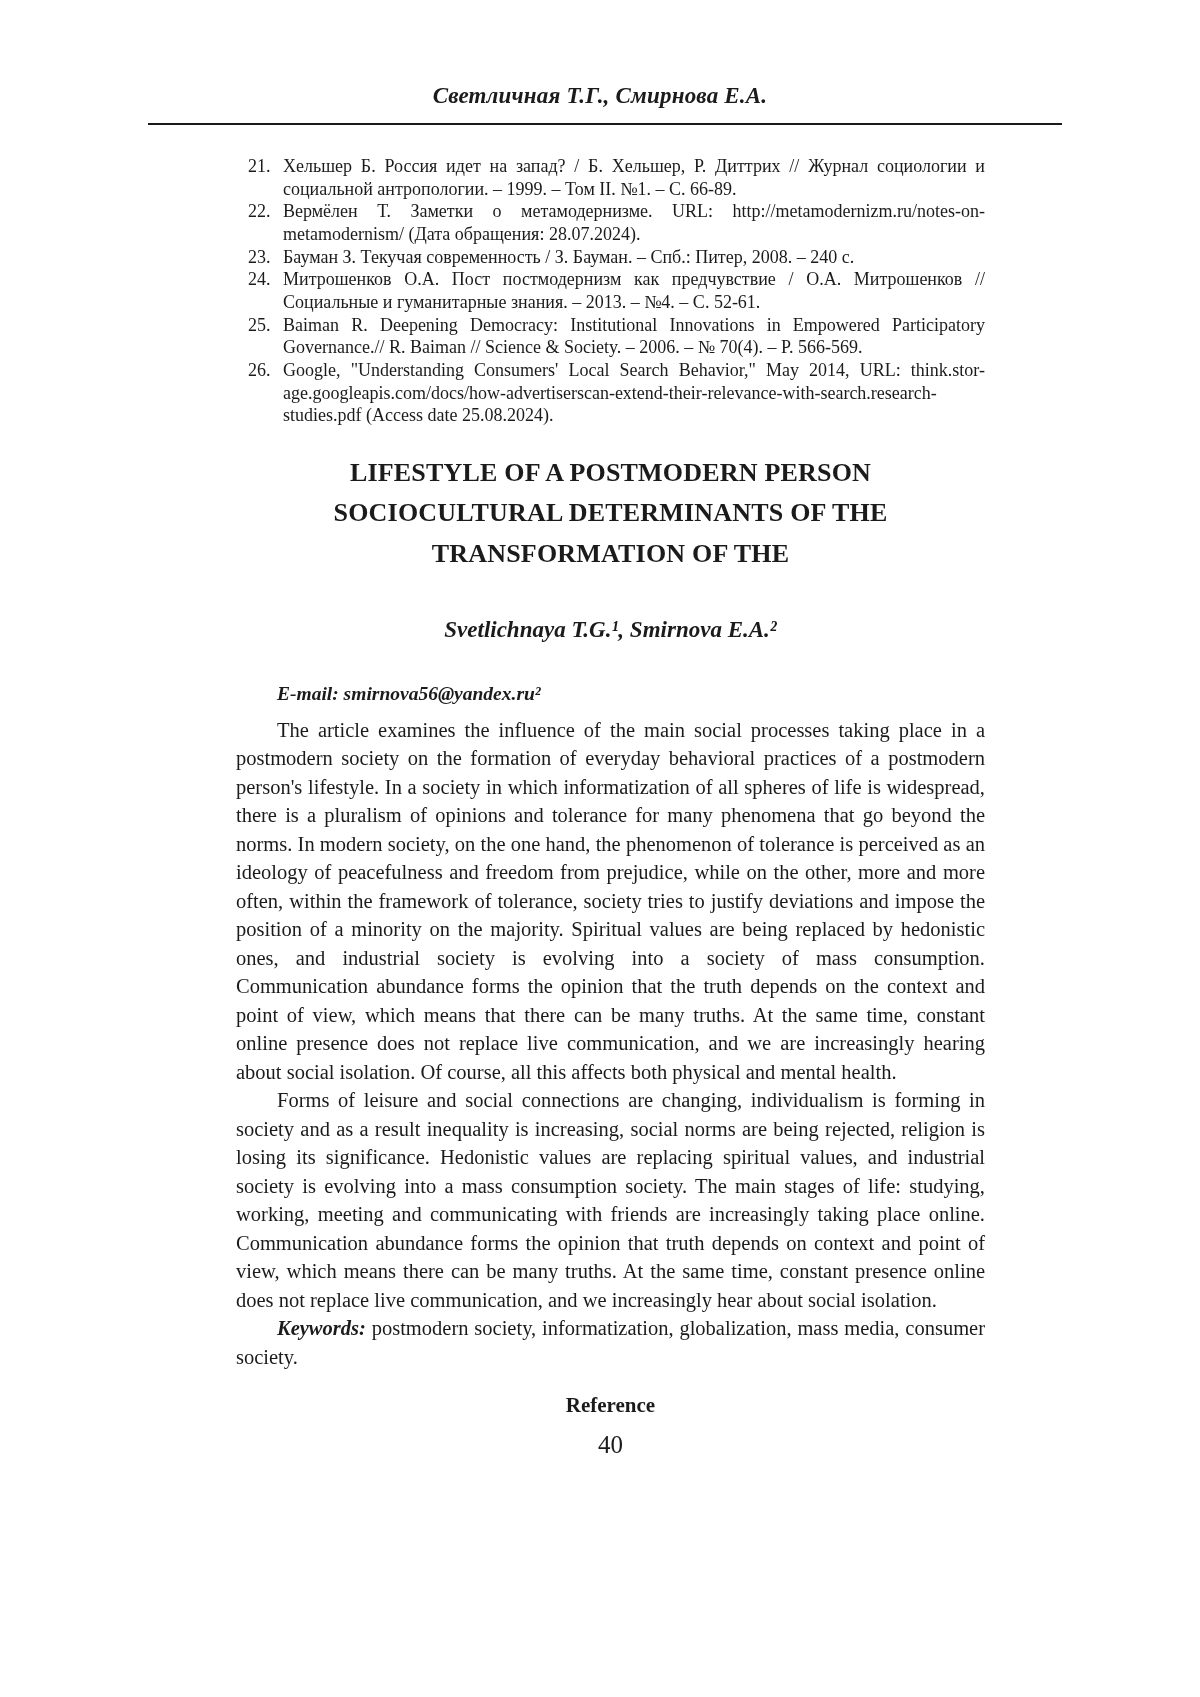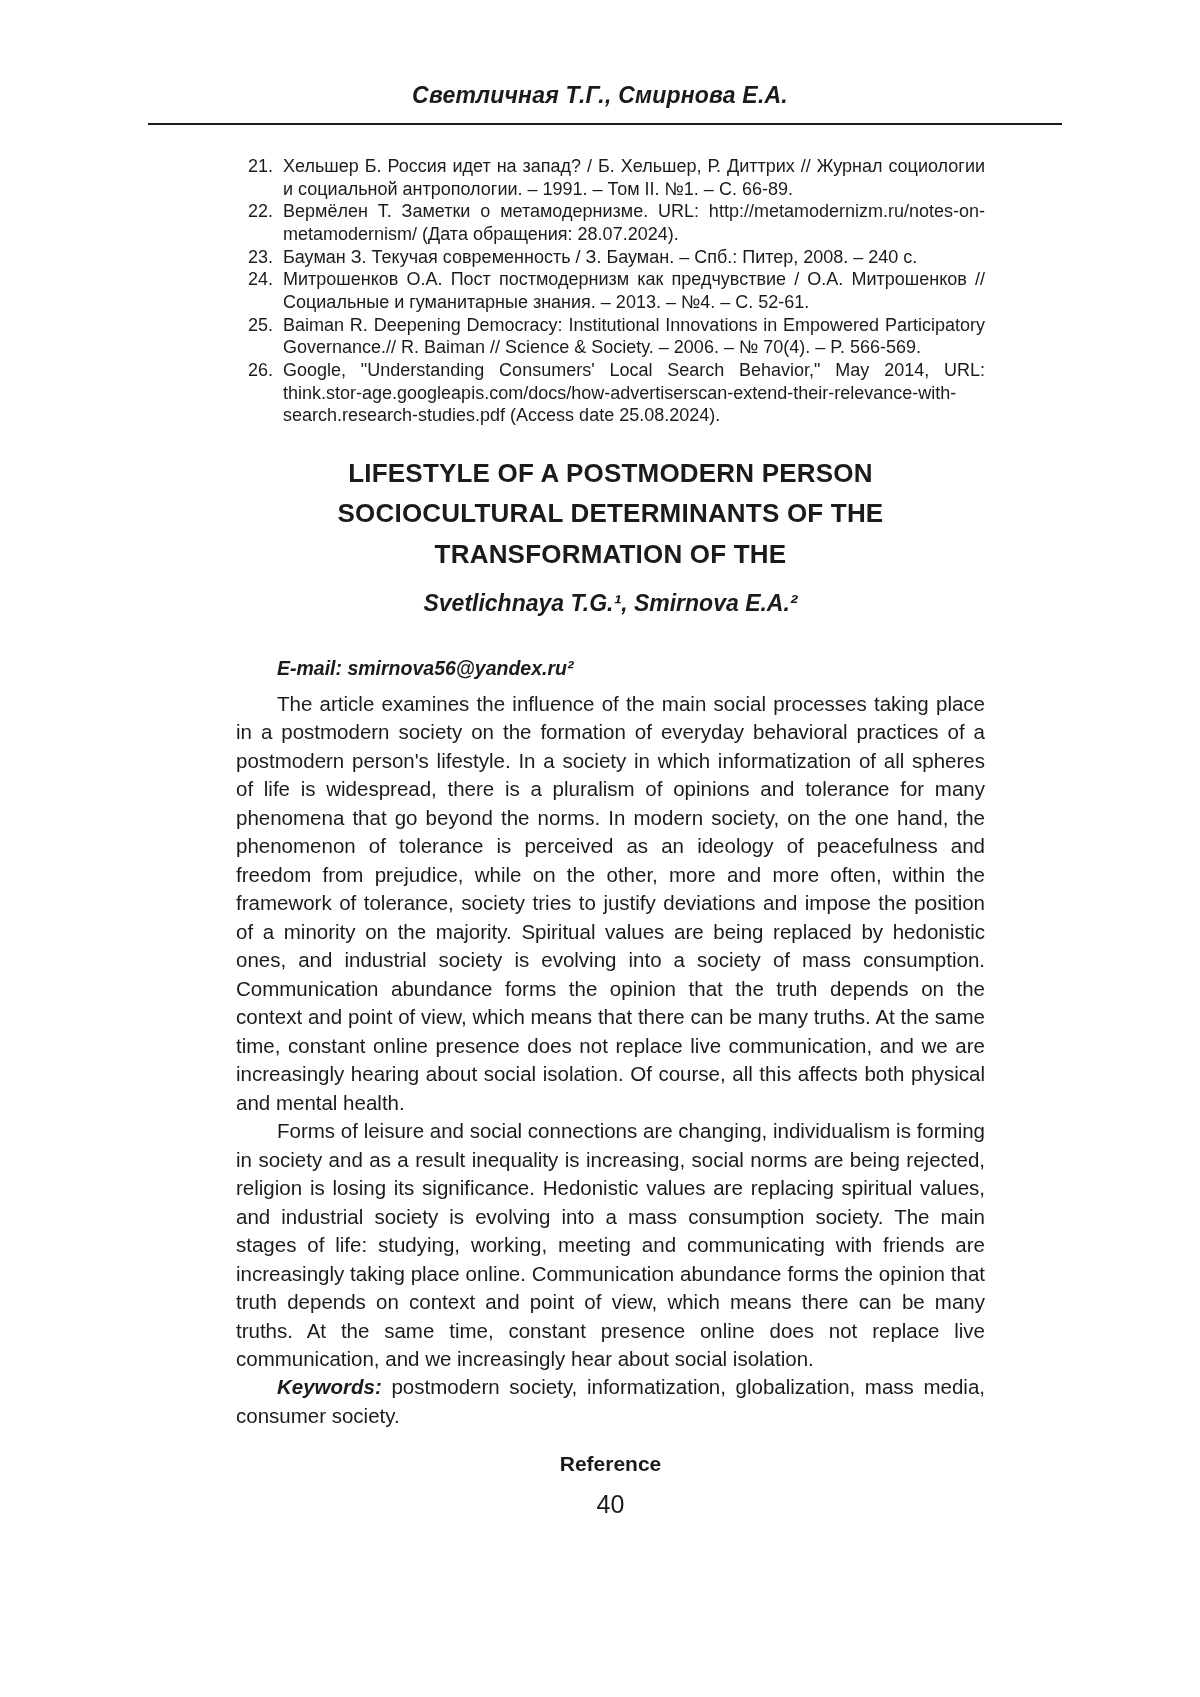--- a/index.html
+++ b/index.html
@@ -7,21 +7,21 @@
     padding: 0;
     background: #ffffff;
   }
   .page {
     position: relative;
     width: 1200px;
     height: 1697px;
     margin: 0 auto;
     background: #ffffff;
     color: #1b1b1b;
-    font-family: Liberation Sans, sans-serif;
+    font-family: Liberation Serif, serif;
     box-sizing: border-box;
     overflow: hidden;
   }
   .running-header {
     padding-top: 84px;
     text-align: center;
     font-weight: 700;
     font-style: italic;
     font-size: 23px;
     line-height: 1;
@@ -54,21 +54,21 @@
   
   .article-title {
     margin-top: 26px;
     text-align: center;
     font-weight: 700;
     font-size: 26px;
     line-height: 1.55;
     letter-spacing: 0.2px;
   }
   .authors-line {
-    margin-top: 18px;
+    margin-top: 44px;
     text-align: center;
     font-weight: 700;
     font-style: italic;
     font-size: 23px;
     line-height: 1;
   }
   .affiliation-block {
     margin-top: 40px;
     margin-left: 41px;
     font-weight: 700;
@@ -118,21 +118,21 @@
 <div class="page">
 
   <div class="running-header">Светличная Т.Г., Смирнова Е.А.</div>
 
   <hr class="header-rule">
 
   <div class="content">
 
     <div class="ref-list">
       <div class="ref-item">
-        <span class="ref-num">21.</span><span>Хельшер Б. Россия идет на запад? / Б. Хельшер, Р. Диттрих // Журнал социологии и социальной антропологии. – 1991. – Том II. №1. – С. 66-89.</span>
+        <span class="ref-num">21.</span><span>Хельшер Б. Россия идет на запад? / Б. Хельшер, Р. Диттрих // Журнал социологии и социальной антропологии. – 1999. – Том II. №1. – С. 66-89.</span>
       </div>
       <div class="ref-item">
         <span class="ref-num">22.</span><span>Вермёлен Т. Заметки о метамодернизме. URL: http://metamodernizm.ru/notes-on-metamodernism/ (Дата обращения: 28.07.2024).</span>
       </div>
       <div class="ref-item">
         <span class="ref-num">23.</span><span>Бауман З. Текучая современность / З. Бауман. – Спб.: Питер, 2008. – 240 с.</span>
       </div>
       <div class="ref-item">
         <span class="ref-num">24.</span><span>Митрошенков О.А. Пост постмодернизм как предчувствие / О.А. Митрошенков // Социальные и гуманитарные знания. – 2013. – №4. – С. 52-61.</span>
       </div>

